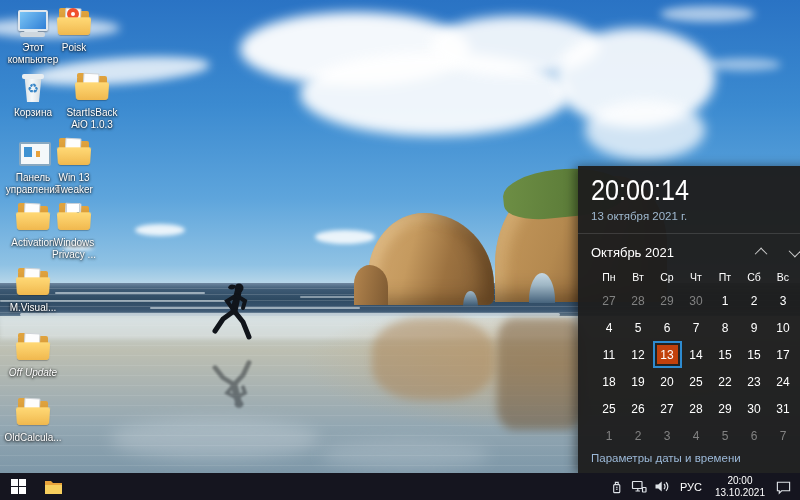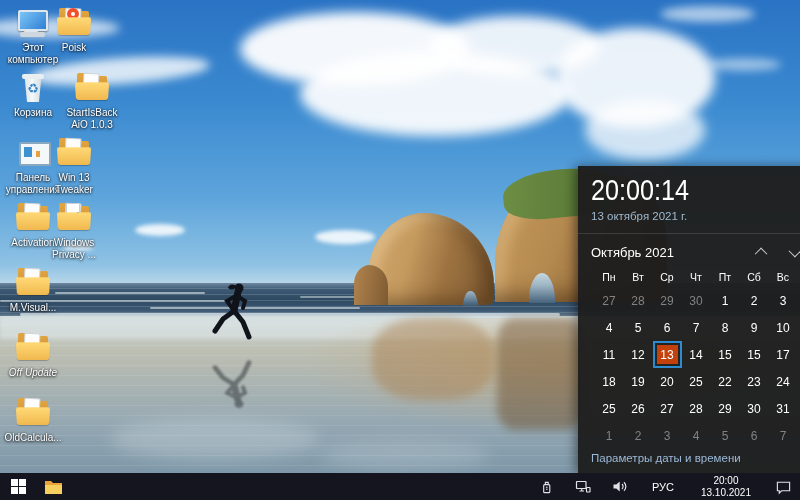--- a/index.html
+++ b/index.html
@@ -126,21 +126,21 @@
   .cal-cell.selected { border:2px solid #2e8bd0; padding:2px; background:#c2410c; background-clip:content-box; }
   .fly-link { position:absolute; left:13px; bottom:9px; font-size:11.5px; color:#9cb9d8; cursor:pointer; }
 
   
   .taskbar { position:absolute; left:0; bottom:0; width:800px; height:27px; background:#15151f;
     display:flex; align-items:center; z-index:10; color:#fff; }
   .tb-btn { height:27px; display:flex; align-items:center; justify-content:center; }
   .tb-start { width:36px; }
   .tb-explorer { width:34px; }
   .tb-spacer { flex:1; }
-  .tray { display:flex; align-items:center; gap:21px; padding-right:8px; }
+  .tray { display:flex; align-items:center; gap:7px; padding-right:8px; }
   .tray svg { display:block; }
   .tray-lang { font-size:11px; padding:0 3px; }
   .tray-clock { text-align:center; font-size:10px; line-height:11.5px; padding:0 3px; }
 </style>
 </head>
 <body>
 
 <div class="desktop">
 
   <div class="wall">

